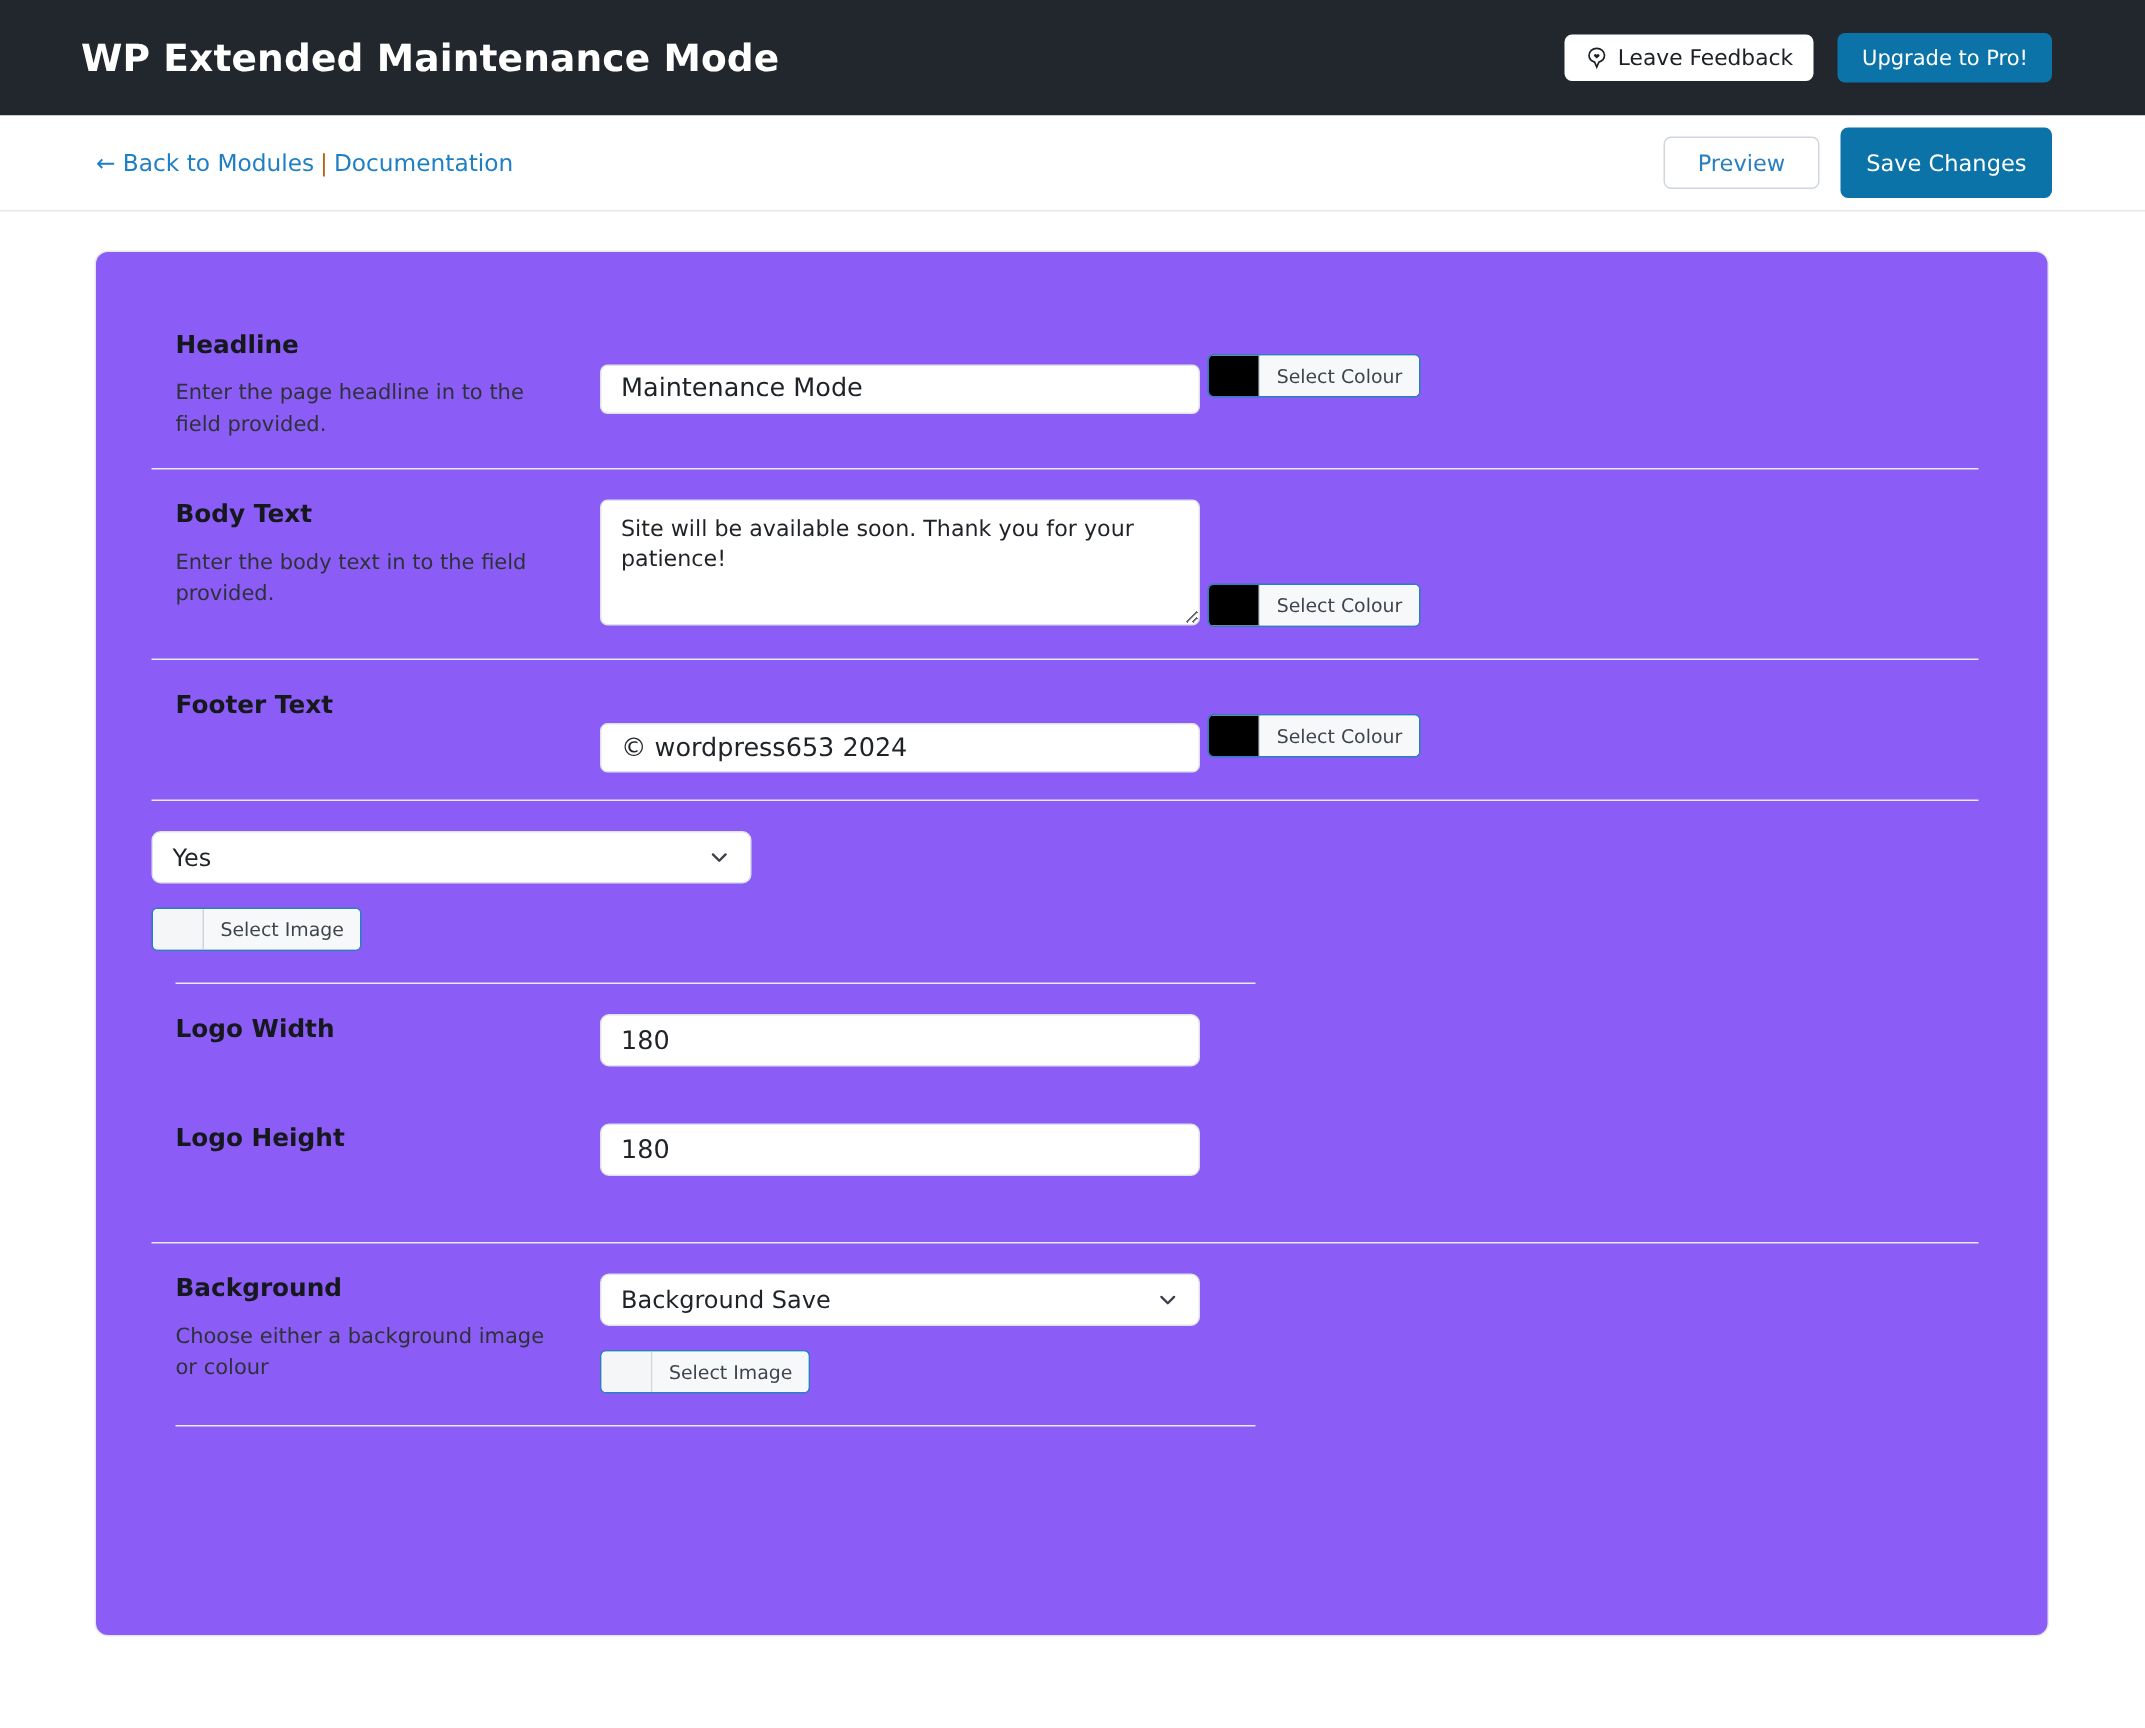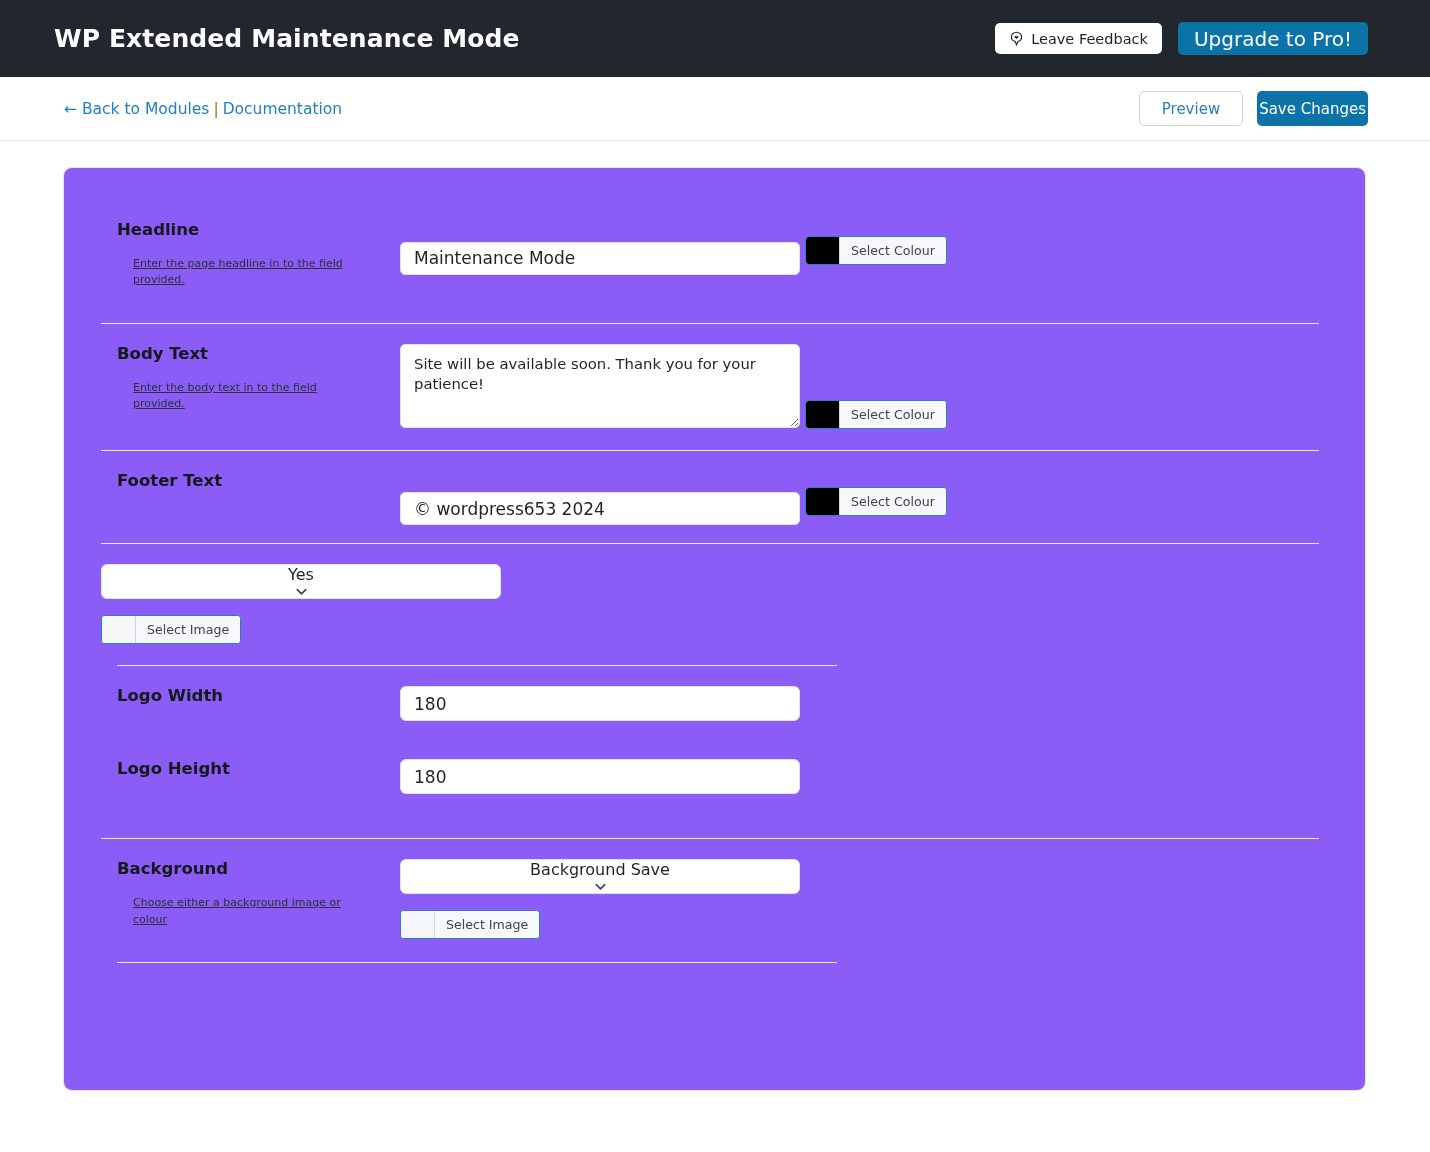--- a/index.html
+++ b/index.html
@@ -44,21 +44,21 @@
     cursor: pointer;
     white-space: nowrap;
   }
   .btn-upgrade {
     background: #0b73a8;
     color: #ffffff;
     border: none;
     border-radius: 5px;
     height: 33px;
     padding: 0 16px;
-    font-size: 20px;
+    font-size: 14px;
     font-family: inherit;
     cursor: pointer;
     white-space: nowrap;
   }
   .feedback-icon { display: inline-flex; width: 15px; height: 15px; }
 
   
   .subbar {
     height: 64px;
     background: #ffffff;
@@ -80,22 +80,22 @@
     padding: 0 22px;
     font-size: 15px;
     font-family: inherit;
     cursor: pointer;
   }
   .btn-save {
     background: #0b73a8;
     color: #ffffff;
     border: none;
     border-radius: 5px;
-    height: 35px;
-    padding: 0 2px;
+    height: 47px;
+    padding: 0 17px;
     font-size: 15px;
     font-family: inherit;
     cursor: pointer;
     white-space: nowrap;
   }
 
   
   .page { padding: 26px 64px 0 63px; }
   .card {
     border: 1px solid #e6e8eb;
@@ -111,26 +111,25 @@
 
   .labelcol { width: 299px; flex: 0 0 299px; padding-right: 18px; padding-left: 16px; }
   .field-title {
     font-size: 16.5px;
     font-weight: bold;
     color: #15181c;
     margin: 0 0 12px 0;
     line-height: 1.2;
   }
   .field-desc {
-    font-size: 11px;
+    font-size: 14px;
     color: #2d3238;
     line-height: 1.5;
-    margin: 16px;
+    margin: 0;
     max-width: 262px;
-    text-decoration: underline;
   }
   .inputcol { flex: 1 1 auto; }
 
   .text-input {
     width: 400px;
     height: 33px;
     border: 1px solid #dfe3e8;
     border-radius: 5px;
     padding: 0 13px;
     font-size: 17px;
@@ -160,21 +159,20 @@
     border-radius: 6px;
     padding: 0 13px;
     font-size: 16px;
     font-family: inherit;
     color: #1f2328;
     background: #ffffff;
     display: flex;
     align-items: center;
     justify-content: space-between;
     cursor: pointer;
-    flex-direction: column;
   }
   .chevron { display: inline-flex; width: 15px; height: 15px; color: #3b4149; }
 
   .swatch-btn {
     margin-top: 16px;
     display: inline-flex;
     align-items: stretch;
     height: 29px;
     border: 1px solid #2a7fc0;
     border-radius: 4px;

